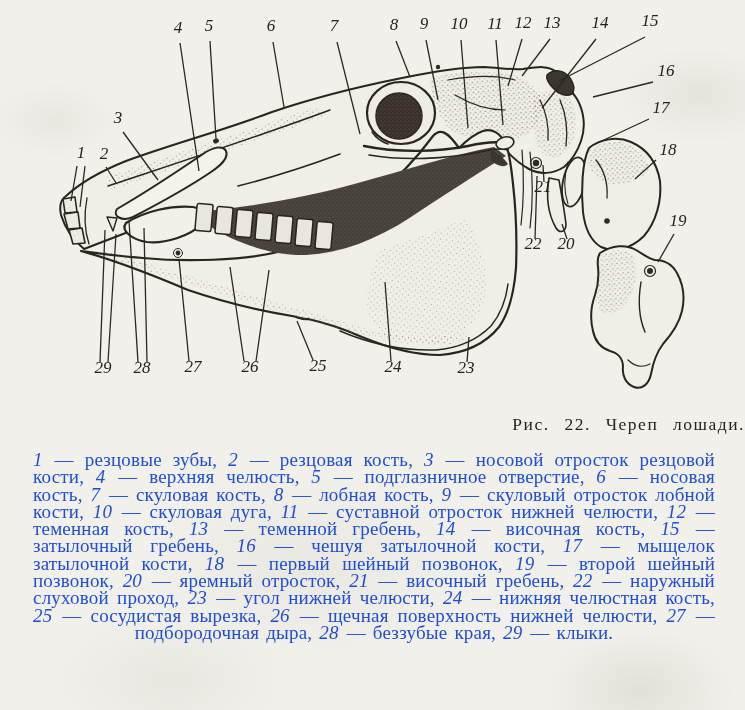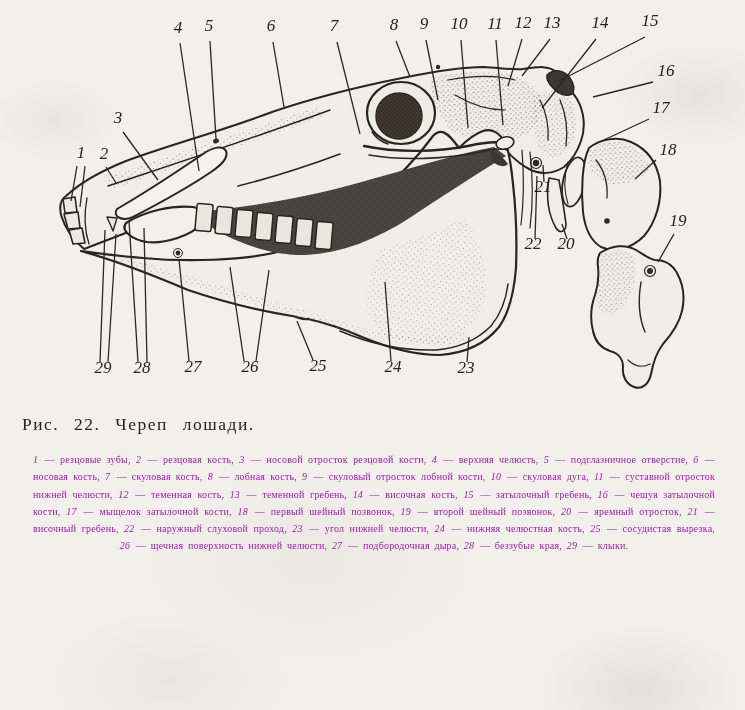--- a/index.html
+++ b/index.html
@@ -17,30 +17,30 @@
   }
   .figure-wrap{position:absolute;top:0;left:0;width:745px;height:400px;}
   svg{display:block;}
   .labels line{stroke:#2b2823;stroke-width:1.3;}
   .labels text{
     font-family:"Liberation Serif", serif;
     font-style:italic;font-size:17px;fill:#25221d;text-anchor:middle;
   }
   .caption{
     position:absolute;top:414px;left:0;width:745px;
-    text-align:left;text-indent:22px;
+    text-align:right;text-indent:22px;
     font-size:17.5px;letter-spacing:1.5px;word-spacing:9px;
     color:#26231e;
   }
   .legend{
     position:absolute;top:451px;left:33px;width:682px;
-    font-size:10px;line-height:17.3px;
+    font-size:19px;line-height:17.3px;
     text-align:justify;text-align-last:center;
     letter-spacing:.2px;word-spacing:2px;
-    color:#a21caf;
+    color:#1d4ed8;
   }
   .legend i{font-style:italic;padding-right:1px;}
 </style>
 </head>
 <body>
 
 <div class="figure-wrap">
 <svg width="745" height="400" viewBox="0 0 745 400">
   <defs>
     <pattern id="stipL" width="6" height="6" patternUnits="userSpaceOnUse" patternTransform="rotate(8)">

